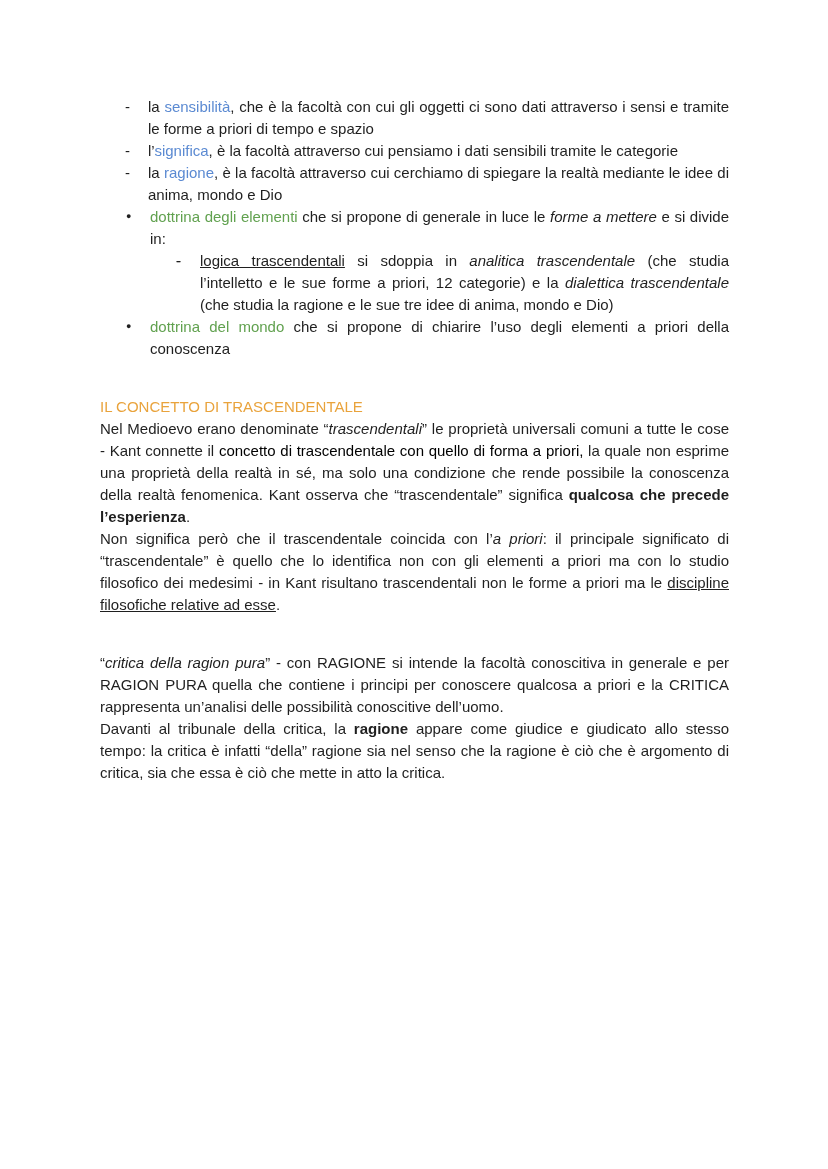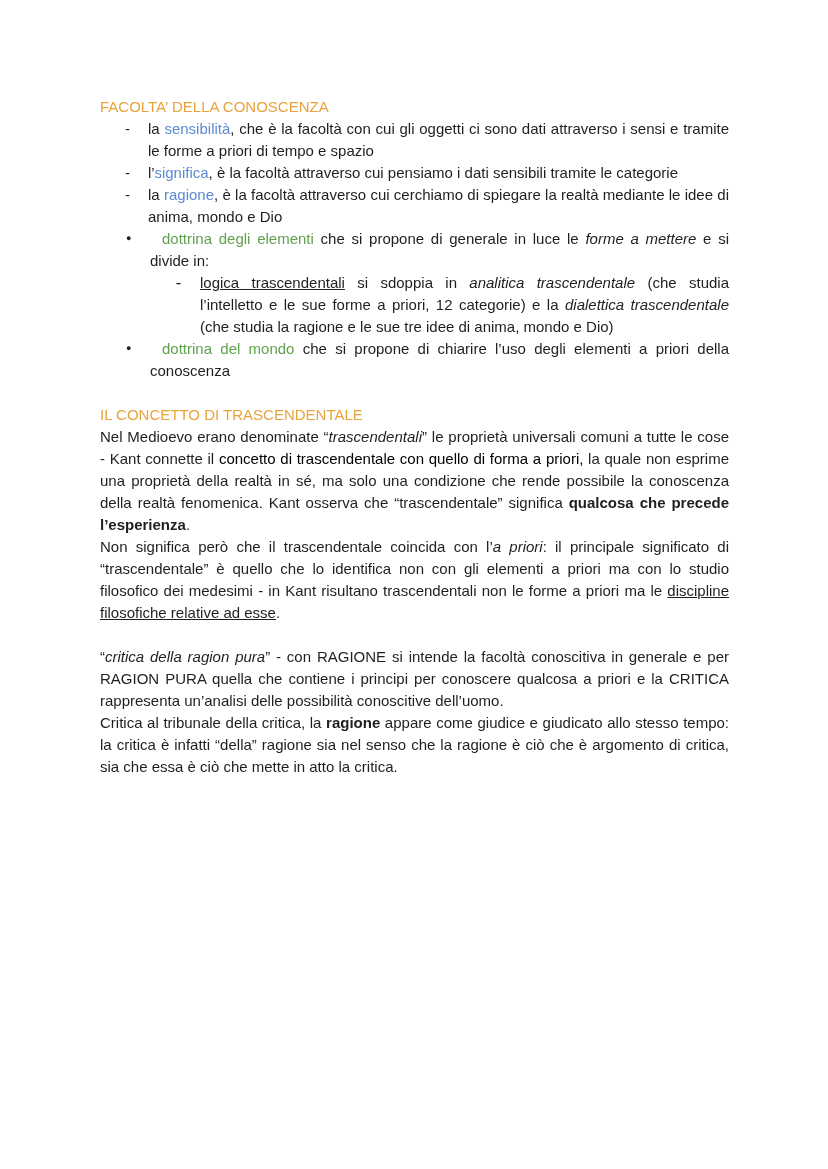--- a/index.html
+++ b/index.html
@@ -8,44 +8,43 @@
     width:828px;height:1169px;
     background:#ffffff;
     font-family:"Liberation Sans", sans-serif;
     font-size:15px;line-height:22px;color:#1f1f1f;
     overflow:hidden;
   }
   .content{position:absolute;left:100px;top:96px;width:629px;}
   .p{text-align:justify;margin:0;}
   .heading{text-align:left;}
   .h-orange{color:#e9a33c;}
-  .gap-above{margin-top:22px;}
+  .gap-above{margin-top:36px;}
   
   .li{position:relative;text-align:justify;}
   .l1{padding-left:48px;}
   .l1>.marker{position:absolute;left:25px;top:0;}
   .ld{padding-left:50px;}
   .ld>.marker{position:absolute;left:26px;top:-1px;font-size:9px;line-height:22px;}
   .l2{padding-left:100px;}
   .l2>.marker{position:absolute;left:76px;top:0;}
   
   .s-i{font-style:italic;}
   .s-b{font-weight:bold;}
   .s-u{text-decoration:underline;}
   .s-blue{color:#5b8ad2;margin-top:47px;}
-  .s-green{color:#61a14f;margin-left:12px;}
+  .s-green{color:#61a14f;}
   .s-orange{color:#000000;}
 </style>
 </head>
 <body>
 
 <div class="page">
   <div class="content">
 
-    <div class="p heading h-orange">FACOLTA’ DELLA CONOSCENZA</div>
 
     <div class="li l1">
       <span class="marker">-</span>
       <div class="p"><span>la </span><span class="s-blue">sensibilità</span><span>, che è la facoltà con cui gli oggetti ci sono dati attraverso i sensi e tramite le forme a priori di tempo e spazio</span></div>
     </div>
     <div class="li l1">
       <span class="marker">-</span>
       <div class="p"><span>l’</span><span class="s-blue">significa</span><span>, è la facoltà attraverso cui pensiamo i dati sensibili tramite le categorie</span></div>
     </div>
     <div class="li l1">
@@ -67,16 +66,16 @@
     </div>
     <div class="li ld">
       <span class="marker">●</span>
       <div class="p"><span class="s-green">dottrina del mondo</span><span> che si propone di chiarire l’uso degli elementi a priori della conoscenza</span></div>
     </div>
 
     <div class="p heading h-orange gap-above">IL CONCETTO DI TRASCENDENTALE</div>
     <div class="p"><span>Nel Medioevo erano denominate “</span><span class="s-i">trascendentali</span><span>” le proprietà universali comuni a tutte le cose - Kant connette il </span><span class="s-orange">concetto di trascendentale con quello di forma a priori,</span><span> la quale non esprime una proprietà della realtà in sé, ma solo una condizione che rende possibile la conoscenza della realtà fenomenica. Kant osserva che “trascendentale” significa </span><span class="s-b">qualcosa che precede l’esperienza</span><span>.</span></div>
     <div class="p"><span>Non significa però che il trascendentale coincida con l’</span><span class="s-i">a priori</span><span>: il principale significato di “trascendentale” è quello che lo identifica non con gli elementi a priori ma con lo studio filosofico dei medesimi - in Kant risultano trascendentali non le forme a priori ma le </span><span class="s-u">discipline filosofiche relative ad esse</span><span>.</span></div>
     <div class="p gap-above"><span>“</span><span class="s-i">critica della ragion pura</span><span>” - con RAGIONE si intende la facoltà conoscitiva in generale e per RAGION PURA quella che contiene i principi per conoscere qualcosa a priori e la CRITICA rappresenta un’analisi delle possibilità conoscitive dell’uomo.</span></div>
-    <div class="p"><span>Critica al tribunale della critica, la </span><span class="s-b">ragione</span><span> appare come giudice e giudicato allo stesso tempo: la critica è infatti “della” ragione sia nel senso che la ragione è ciò che è argomento di critica, sia che essa è ciò che mette in atto la critica.</span></div>
+    <div class="p"><span>Davanti al tribunale della critica, la </span><span class="s-b">ragione</span><span> appare come giudice e giudicato allo stesso tempo: la critica è infatti “della” ragione sia nel senso che la ragione è ciò che è argomento di critica, sia che essa è ciò che mette in atto la critica.</span></div>
 
   </div>
 </div>
 
 </body></html>

